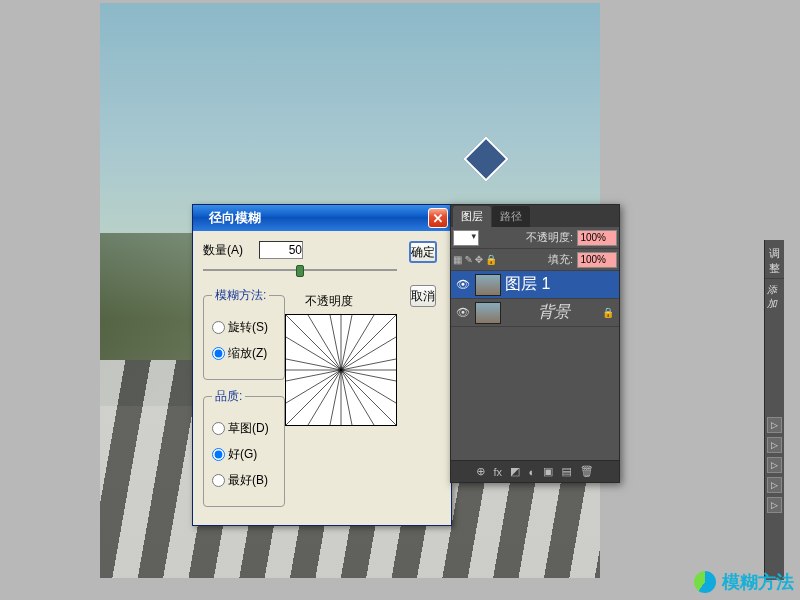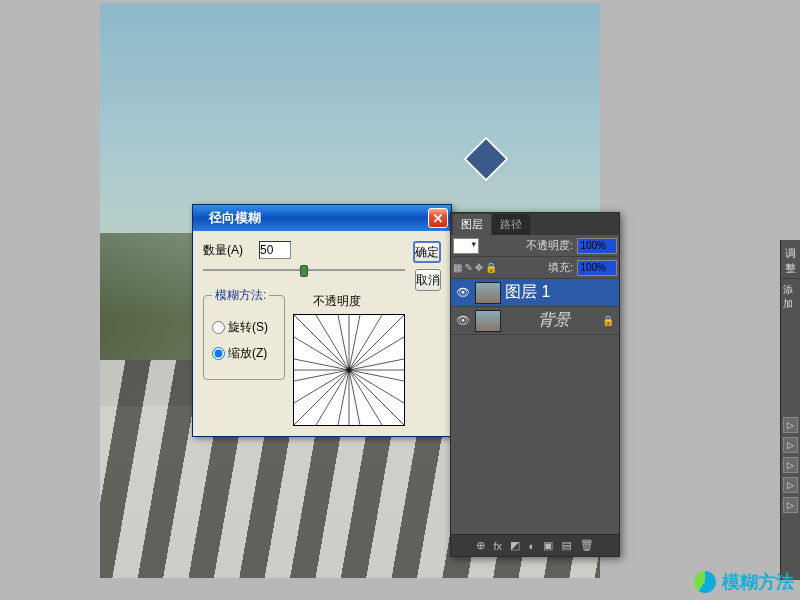--- a/index.html
+++ b/index.html
@@ -9,59 +9,59 @@
   .canvas-bg::before { content:""; position:absolute; left:0; right:0; top:40%; height:30%; background: linear-gradient(90deg, #3a4a2a 0%, #5a6a4a 30%, #4a5a3a 60%, #3a4a2a 100%); opacity:0.6; }
   .canvas-bg::after { content:""; position:absolute; left:0; right:0; bottom:0; height:38%; background: repeating-linear-gradient(100deg, #ddd 0px, #ddd 25px, #555 25px, #555 50px); opacity:0.8; }
   .sign { position:absolute; left:370px; top:140px; width:32px; height:32px; background:#3a5a8a; transform:rotate(45deg); border:2px solid #fff; }
   
   .dialog { position: absolute; left: 192px; top: 204px; width: 260px; background: #ece9d8; border: 1px solid #0a246a; box-shadow: 2px 2px 6px rgba(0,0,0,0.4); font-size: 12px; }
   .titlebar { height: 26px; background: linear-gradient(to bottom, #3a8de8 0%, #0a5bc8 45%, #0a4fb8 46%, #2a7ae0 100%); display: flex; align-items: center; padding: 0 3px 0 16px; color: #fff; font-weight: bold; }
   .titlebar-text { flex: 1; font-size: 13px; }
   .close-btn { width: 20px; height: 20px; background: linear-gradient(to bottom, #f8a890 0%, #e85030 40%, #d03010 100%); border: 1px solid #fff; border-radius: 3px; color: #fff; display: flex; align-items: center; justify-content: center; font-weight: bold; font-size: 13px; cursor: pointer; }
   .dialog-body { padding: 10px; display: flex; gap: 8px; }
   .left-col { flex: 1; }
-  .right-col { width: 80px; display:flex; flex-direction:column; gap:6px; align-items:flex-end; }
+  .right-col { width: 80px; display:flex; flex-direction:column; gap:22px; align-items:center; }
   .amount-row { display: flex; align-items: center; gap: 16px; margin-bottom: 4px; }
-  .amount-input { width: 32px; height: 18px; border: 1px inset #888; background:#fff; text-align: left; font-size: 12px; }
+  .amount-input { width: 44px; height: 18px; border: 1px inset #888; background:#fff; text-align: right; font-size: 12px; }
   .slider { height: 14px; margin: 2px 0 10px 0; position: relative; }
   .slider-track { position:absolute; left:0; right:0; top:6px; height:2px; background:#999; }
   .slider-thumb { position:absolute; top:2px; left:48%; width:8px; height:12px; background:#4a8a4a; border:1px solid #2a5a2a; border-radius:2px; }
   fieldset { border: 1px solid #9a9a9a; border-radius: 4px; padding: 6px 8px 8px 8px; margin-bottom: 8px; }
   legend { color: #1a3a9a; padding: 0 3px; font-size: 12px; }
   .radio-row { display: flex; align-items: center; gap: 3px; margin: 9px 0; cursor: pointer; font-size: 12px; }
   .radio-row input { margin: 0; }
   .btn { height: 22px; border: 1px solid #888; background: linear-gradient(#fdfdfd,#e8e8e0); border-radius: 3px; font-size: 12px; cursor: pointer; }
   .btn.default { border: 2px solid #4a7ac8; }
   .preview-label { font-size: 12px; margin: 6px 0 4px 20px; }
   .preview-box { width: 112px; height: 112px; border: 1px solid #000; background: #fff; position: relative; margin-left:0px; }
   .preview-box svg { width:100%; height:100%; }
-  .lower-area { display:flex; gap:8px; }
-  
-  .layers-panel { position: absolute; left: 450px; top: 212px; width: 170px; height: 345px; background: #535353; border: 1px solid #2a2a2a; box-shadow: 2px 2px 8px rgba(0,0,0,0.5); font-size: 11px; color: #ddd; }
+  .lower-area { display:flex; }
+  
+  .layers-panel { position: absolute; left: 450px; top: 204px; width: 170px; height: 279px; background: #535353; border: 1px solid #2a2a2a; box-shadow: 2px 2px 8px rgba(0,0,0,0.5); font-size: 11px; color: #ddd; }
   .panel-tabs { height: 22px; background: #3a3a3a; display: flex; align-items: flex-end; padding-left: 2px; gap:1px; }
   .ptab { padding: 3px 8px; background: #2a2a2a; color: #aaa; font-size: 11px; cursor: pointer; border-top-left-radius:3px; border-top-right-radius:3px; }
   .ptab.active { background: #535353; color: #fff; }
   .panel-row { height: 22px; display: flex; align-items: center; padding: 0 2px; gap: 4px; border-bottom: 1px solid #404040; }
-  .panel-row input.pct { width: 40px; height: 16px; font-size: 10px; background:#1d4ed8; color:#000; border:1px solid #888; text-align:right; padding-right:10px; }
+  .panel-row input.pct { width: 40px; height: 16px; font-size: 10px; background:#fca5a5; color:#000; border:1px solid #888; text-align:right; padding-right:10px; }
   .mini-select { width:26px; height:16px; background:#fff; border:1px solid #888; position:relative; }
   .mini-select::after { content:"▾"; position:absolute; right:2px; top:0; font-size:9px; color:#333; }
   .lock-icons { display:flex; gap:2px; font-size:10px; color:#bbb; }
   .layer-list { }
   .layer { height: 28px; display: flex; align-items: center; gap: 4px; padding: 0 4px; border-bottom: 1px solid #404040; }
   .layer.selected { background: #2a5aa8; color: #fff; }
   .eye { width: 16px; height: 16px; display:flex; align-items:center; justify-content:center; font-size:11px; }
   .thumb { width: 26px; height: 22px; background: linear-gradient(#8ab,#876); border:1px solid #222; }
   .layer-name { font-size: 16px; flex:1; }
   .layer-name.bg { font-style: italic; margin-left: 33px; }
   .lock-ico { font-size: 10px; color:#ccc; }
   .panel-footer { position: absolute; bottom: 0; left:0; right:0; height: 22px; background: #3a3a3a; display:flex; align-items:center; justify-content:center; gap:8px; font-size:11px; color:#bbb; border-top:1px solid #2a2a2a; }
   
-  .side-panel { position:absolute; right:0; top:240px; width:20px; height:340px; background:#535353; border-left:1px solid #2a2a2a; color:#ddd; font-size:11px; padding-top:4px; }
+  .side-panel { position:absolute; right:16px; top:240px; width:20px; height:340px; background:#535353; border-left:1px solid #2a2a2a; color:#ddd; font-size:11px; padding-top:4px; }
   .side-tab { writing-mode: horizontal-tb; padding:2px; border-bottom:1px solid #404040; text-align:center; }
-  .side-hint { padding: 4px 2px; font-size:10px; }
+  .side-hint { padding: 4px 2px; font-size:10px;font-style:italic; }
   .side-arrows { margin-top:100px; display:flex; flex-direction:column; gap:4px; padding:2px; }
   .arw { height:16px; background:#6a6a6a; display:flex; align-items:center; justify-content:center; font-size:9px; border:1px solid #888; }
   
   .watermark { position:absolute; right:6px; bottom:6px; display:flex; align-items:center; gap:6px; font-size:18px; font-weight:bold; color:#16b0d8; }
   .wm-logo { width:22px; height:22px; border-radius:50%; background: conic-gradient(#1ad 0 60%, #7d4 60% 100%); }
 </style>
 </head>
 <body>
 
 <div class="canvas-bg">
@@ -89,20 +89,35 @@
         <div style="flex:0 0 82px;">
           <fieldset>
             <legend>模糊方法:</legend>
             <label class="radio-row">
               <input type="radio" name="m" style="">
               <span>旋转(S)</span>
             </label>
             <label class="radio-row">
               <input type="radio" name="m" checked="" style="">
               <span>缩放(Z)</span>
+            </label>
+          </fieldset>
+          <fieldset>
+            <legend>品质:</legend>
+            <label class="radio-row">
+              <input type="radio" name="q" style="">
+              <span>草图(D)</span>
+            </label>
+            <label class="radio-row">
+              <input type="radio" name="q" checked="" style="">
+              <span>好(G)</span>
+            </label>
+            <label class="radio-row">
+              <input type="radio" name="q" style="">
+              <span>最好(B)</span>
             </label>
           </fieldset>
         </div>
         <div>
           <div class="preview-label">不透明度</div>
           <div class="preview-box">
             <svg viewBox="0 0 100 100">
               <g stroke="#000" stroke-width="0.6">
                 <line x1="50" y1="50" x2="0" y2="0"></line>
                   <line x1="50" y1="50" x2="20" y2="0"></line>

